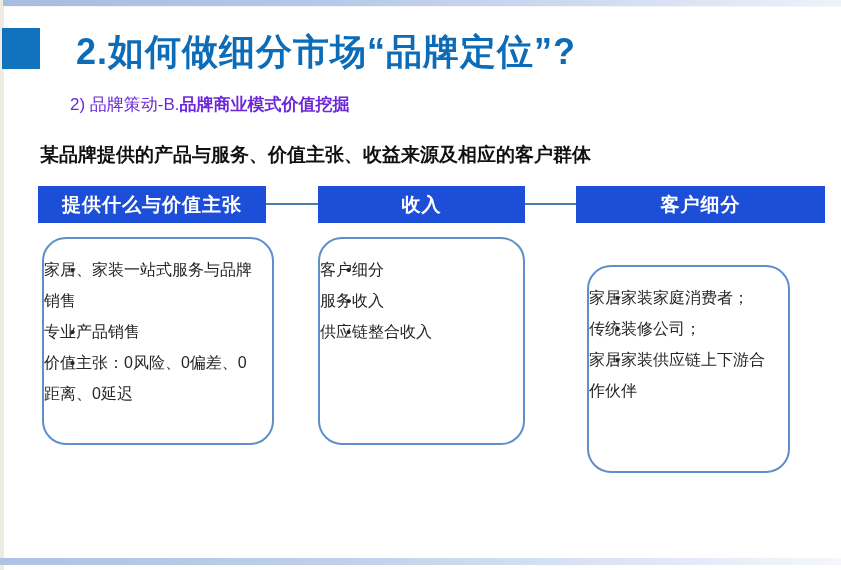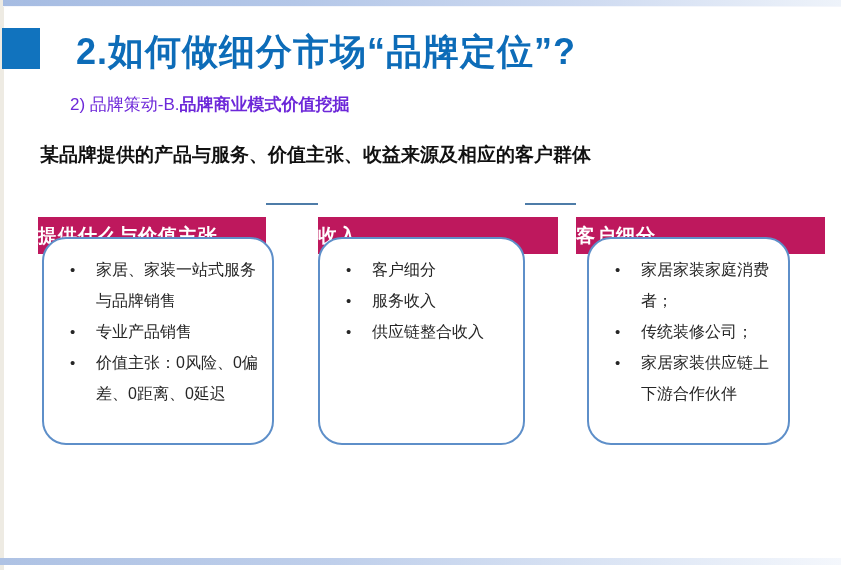--- a/index.html
+++ b/index.html
@@ -44,50 +44,48 @@
   .subtitle .emphasis { font-weight: bold; }
 
   .lead-text {
     position: absolute; left: 40px; right: 10px; top: 142px;
     text-align: left; font-size: 19px; font-weight: bold; color: #111111;
     white-space: nowrap;
   }
 
   .header-box {
     position: absolute; top: 186px; height: 37px;
-    background: #be185d; color: #ffffff;
+    background: #1d4ed8; color: #ffffff;
     font-size: 19px; font-weight: bold;
-    text-align: left; line-height: 37px;
+    text-align: center; line-height: 37px;
     letter-spacing: 1px;
-    margin-top: 31px;
   }
   .header-1 { left: 38px;  width: 228px; }
-  .header-2 { left: 318px; width: 240px; }
+  .header-2 { left: 318px; width: 207px; }
   .header-3 { left: 576px; width: 249px; }
 
   .connector {
     position: absolute; top: 203px; height: 2px;
     background: #4e7ca8;
   }
   .connector-1 { left: 266px; width: 52px; }
   .connector-2 { left: 525px; width: 51px; }
 
   .content-box {
     position: absolute; top: 237px; height: 208px;
     border: 2px solid #5e8fc9; border-radius: 24px;
     background: #ffffff;
   }
   .box-1 { left: 42px;  width: 232px; }
   .box-2 { left: 318px; width: 207px; }
-  .box-3 { left: 587px; width: 203px; }
+  .box-3 { left: 587px; width: 203px; margin-top: 28px; }
 
   .content-box ul { list-style: none; padding: 15px 10px 0 0; }
   .content-box li {
     position: relative;
-    padding-left: 52px;
     font-size: 16px; line-height: 31px; color: #262626;
   }
   .content-box li::before {
     content: "\2022";
     position: absolute; left: 26px; top: 0;
     font-size: 15px; color: #262626;
   }
 </style>
 </head>
 <body>

